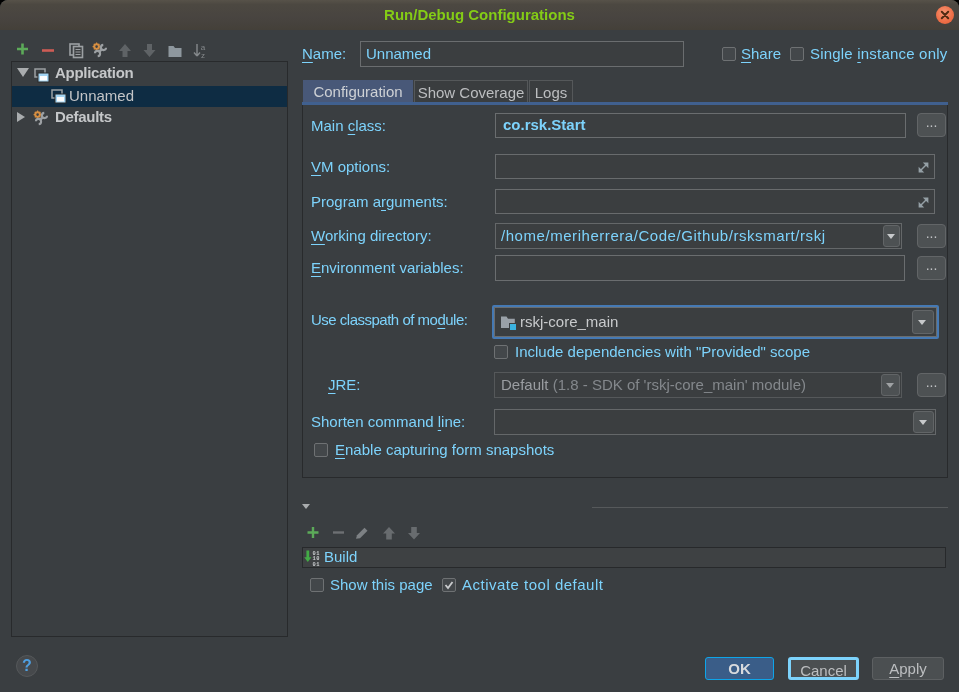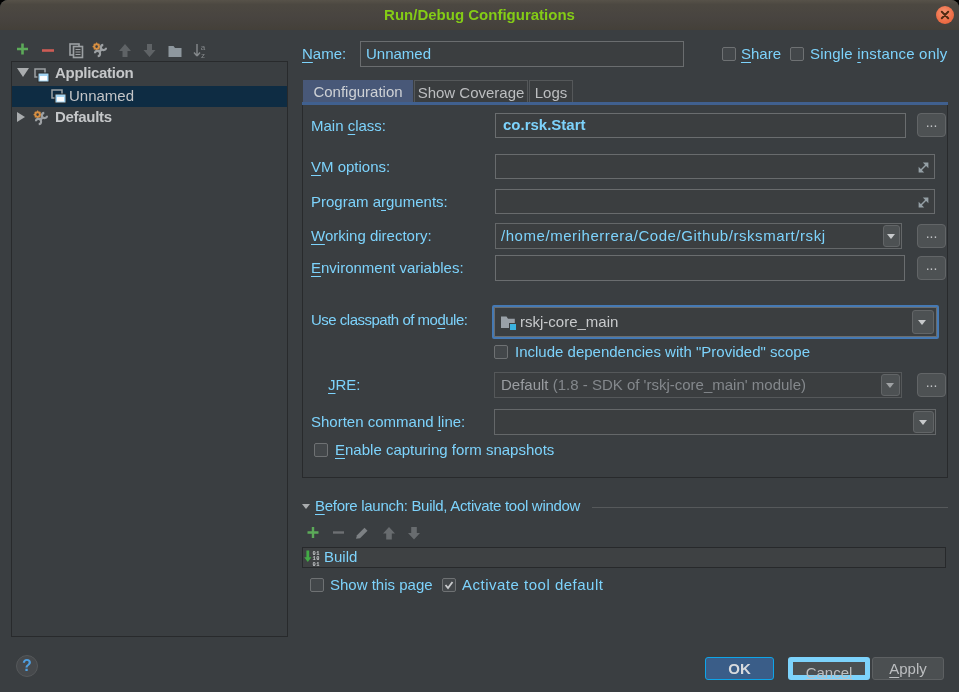--- a/index.html
+++ b/index.html
@@ -175,21 +175,20 @@
 
 <div class="lbl" style="left:311px;top:413px;">Shorten command <u>l</u>ine:</div>
 <div class="combo" style="left:494px;top:409px;width:442px;height:26px;"></div>
 <div class="cArrow" style="left:913px;top:411px;width:21px;height:22px;"></div>
 <div class="tri" style="left:919px;top:420px;border-left:4.5px solid transparent;border-right:4.5px solid transparent;border-top:5.5px solid #c7c9cb;"></div>
 
 <div class="cb" style="left:314px;top:443px;"></div>
 <div class="lbl" style="left:335px;top:441px;"><u>E</u>nable capturing form snapshots</div>
 
 <div class="tri" style="left:302px;top:504px;border-left:4.5px solid transparent;border-right:4.5px solid transparent;border-top:5.5px solid #a9acae;"></div>
-<div class="lbl" style="left:315px;top:497px;letter-spacing:-0.3px;"><u>B</u>efore launch: Build, Activate tool window</div>
 <div class="abs" style="left:592px;top:507px;width:356px;height:1px;background:#56595b;"></div>
 
 <svg class="abs" style="left:306px;top:525px" width="120" height="16" viewBox="0 0 120 16">
   <path d="M7 2 v11 M1.5 7.5 h11" stroke="#5caa59" stroke-width="2.4" fill="none"></path>
   <path d="M27 7.5 h11" stroke="#6d7073" stroke-width="2.4" fill="none"></path>
   <path d="M50 13.8 L51 10.3 L58.5 2.8 L61.5 5.8 L54 13.3 L50 13.8 Z" fill="#7d8184"></path>
   <g transform="translate(77,1)" fill="#686c6f">
     <path d="M6 1 L12 7.5 H8.8 V13.5 H3.2 V7.5 H0 Z"></path>
   </g>
   <g transform="translate(102,1)" fill="#686c6f">
@@ -211,15 +210,15 @@
 <div class="cb" style="left:442px;top:578px;"></div>
 <svg class="abs" style="left:442px;top:578px" width="14" height="14" viewBox="0 0 14 14">
   <path d="M3.5 7 L6 10 L10.5 4" stroke="#c9cbcd" stroke-width="1.8" fill="none"></path>
 </svg>
 <div class="lbl" style="left:462px;top:576px;letter-spacing:0.5px;">Activate tool default</div>
 
 <div class="abs" style="left:16px;top:655px;width:22px;height:22px;border-radius:50%;background:#46494c;border:1px solid #55585a;box-sizing:border-box;"></div>
 <div class="lbl" style="left:22px;top:657px;color:#4f9fe0;font-weight:bold;font-size:16px;">?</div>
 
 <div class="abs" style="left:705px;top:657px;width:69px;height:23px;background:#3a5d88;border:1px solid #0ea5e9;border-radius:3px;box-sizing:border-box;text-align:center;line-height:22px;color:#d8dadd;font-weight:bold;">OK</div>
-<div class="abs" style="left:788px;top:657px;width:82px;height:23px;background:#4b4f51;border:5px solid #7dd3fc;border-radius:3px;box-sizing:border-box;text-align:center;line-height:22px;color:#bcbec0;text-decoration:underline;">Cancel</div>
+<div class="abs" style="left:788px;top:657px;width:71px;height:23px;background:#4b4f51;border:3px solid #7dd3fc;border-radius:3px;box-sizing:border-box;text-align:center;line-height:22px;color:#bcbec0;">Cancel</div>
 <div class="abs" style="left:872px;top:657px;width:72px;height:23px;background:#4b4f51;border:1px solid #5d6062;border-radius:3px;box-sizing:border-box;text-align:center;line-height:22px;color:#bcbec0;"><u>A</u>pply</div>
 </div>
 
 </body></html>

